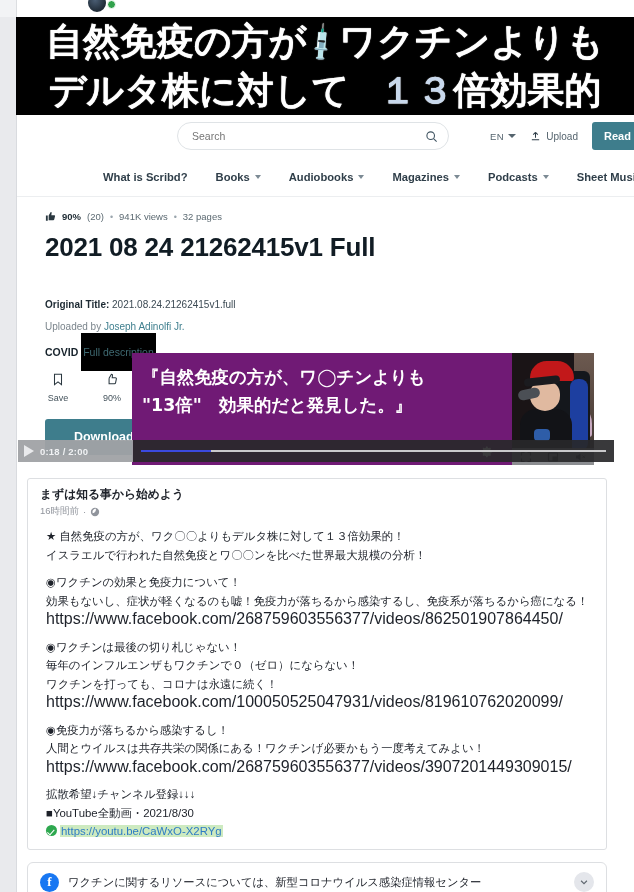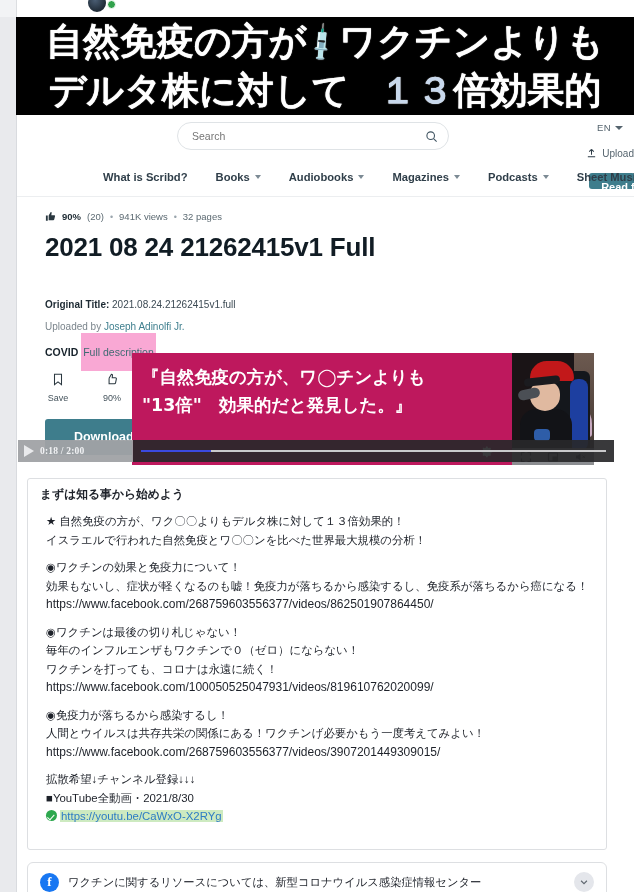--- a/index.html
+++ b/index.html
@@ -72,21 +72,21 @@
     border: 1px solid #dfe3e6; border-radius: 16px; background: #fff;
     display: flex; align-items: center; padding: 0 10px 0 14px;
   }
   .search-input {
     border: none; outline: none; flex: 1; font-size: 10.5px; color: #9aa3a8;
     font-family: "Liberation Sans", sans-serif; background: transparent;
   }
   .search-ico { width: 13px; height: 13px; color: #3f5361; flex: none; }
   .hdr-right {
     position: absolute; right: 0; top: 7px; height: 28px;
-    display: flex; align-items: center; gap: 14px; flex-direction: column;
+    display: flex; align-items: center; gap: 14px;
   }
   .lang { display: flex; align-items: center; gap: 4px; font-size: 9.5px; color: #55646e; letter-spacing: .6px; }
   .caret { width: 0; height: 0; border-left: 4px solid transparent; border-right: 4px solid transparent; border-top: 4.5px solid #55646e; }
   .upload { display: flex; align-items: center; gap: 5px; font-size: 10px; color: #55646e; }
   .up-ico { width: 11px; height: 12px; color: #2b3a45; }
   .read-free-btn {
     background: #3e7d8c; color: #fff; font-size: 11px; font-weight: 700;
     padding: 8px 12px; border: none; border-radius: 3px;
     width: 46px; overflow: hidden; white-space: nowrap; text-align: left;
     margin-right: -4px;
@@ -116,38 +116,38 @@
   .doc-title {
     margin-top: 10px; font-size: 26px; font-weight: 700; color: #111c24;
     letter-spacing: -0.2px;
   }
   .orig-title { margin-top: 36px; font-size: 10px; color: #3c4a54; }
   .orig-title b { color: #1d2a33; }
   .uploaded { margin-top: 11px; font-size: 10px; color: #7b858c; }
   .uploaded a { color: #3f7f8e; text-decoration: none; }
   .covid-row { margin-top: 14px; font-size: 10.5px; color: #2b3840; }
   .covid-row b { color: #16222b; }
-  .covid-row .full-desc { background: #f9a8d4; padding: 13px 2px; color: #3f6a72; }
+  .covid-row .full-desc { background: #000000; padding: 13px 2px; color: #3f6a72; }
 
   
   .actions { display: flex; gap: 28px; margin-top: 14px; }
   .action { display: flex; flex-direction: column; align-items: center; gap: 6px; width: 26px; }
   .action svg { width: 14px; height: 15px; color: #2b3840; }
   .action span { font-size: 9px; color: #45535c; }
 
   .download-btn {
     margin-top: 16px; background: #3e7d8c; color: #fff; border: none;
     font-size: 12.5px; font-weight: 700; padding: 11px 16px; border-radius: 3px;
     width: 146px; text-align: center; white-space: nowrap; overflow: hidden;
   }
 
   
   .video-overlay {
     position: absolute; left: 132px; top: 353px; width: 380px; height: 112px;
-    background: #be185d; z-index: 30; overflow: hidden;
+    background: #701a75; z-index: 30; overflow: hidden;
   }
   .vo-text {
     padding: 10px 0 0 10px; color: #fff; font-weight: 700;
     font-family: "DejaVu Sans", "Liberation Sans", sans-serif;
   }
   .vo-line { font-size: 17.4px; line-height: 28px; white-space: nowrap; }
   .gear {
     position: absolute; right: 18px; bottom: 6px; width: 15px; height: 15px; color: #fff;
   }
   .video-cam {
@@ -178,41 +178,41 @@
     z-index: 32; display: flex; align-items: center;
   }
   .vb-left {
     width: 115px; height: 22px; background: rgba(160,162,165,.95);
     display: flex; align-items: center; gap: 6px; padding-left: 6px;
   }
   .play-tri {
     width: 0; height: 0; border-top: 6px solid transparent;
     border-bottom: 6px solid transparent; border-left: 10px solid #e9eaec;
   }
-  .vb-time { font-size: 9.5px; color: #f1f2f4; font-weight: 700; letter-spacing: .2px; font-family: Liberation Serif, serif; }
+  .vb-time { font-size: 9.5px; color: #f1f2f4; font-weight: 700; letter-spacing: .2px; }
   .vb-track {
     flex: 1; height: 22px; background: rgba(40,40,42,.92);
     display: flex; align-items: center; padding: 0 8px;
   }
   .vb-prog-bg { flex: 1; height: 2px; background: #c9c9cb; position: relative; }
   .vb-prog-fill { position: absolute; left: 0; top: 0; height: 2px; width: 15%; background: #3b49df; }
 
   
   .fb-card {
     position: absolute; left: 27px; top: 478px; width: 580px; height: 372px;
     background: #fff; border: 1px solid #dddfe2; border-radius: 3px;
     padding: 8px 12px 10px 12px; z-index: 20; overflow: hidden;
   }
   .fb-name { font-size: 11.8px; font-weight: 700; color: #1d2129; }
   .fb-sub { font-size: 9.5px; color: #90949c; display: flex; align-items: center; gap: 4px; margin-top: 2px; }
   .globe-ico { width: 10px; height: 10px; color: #90949c; }
   .fb-body { margin-top: 9px; font-size: 11.4px; line-height: 18.5px; color: #1d2129; margin-left: 6px; }
   .fb-body p { margin: 0; }
   .fb-body .blk { margin-top: 9px; }
-  .fb-url { font-size: 12px; color: #1d2129; word-break: break-all; }
+  .fb-url { font-size: 16px; color: #1d2129; word-break: break-all; }
   .hl-link {
     background: #cdeac0; color: #2e7cc4; padding: 0 1px;
   }
   .verified {
     display: inline-block; width: 11px; height: 11px; border-radius: 50%;
     background: #2ea84f; position: relative; vertical-align: -1px; margin-right: 3px;
   }
   .verified::after {
     content: ""; position: absolute; left: 3px; top: 2.5px; width: 3px; height: 5.5px;
     border: solid #fff; border-width: 0 1.6px 1.6px 0; transform: rotate(42deg);
@@ -427,20 +427,27 @@
     </div>
     <div class="vb-track">
       <div class="vb-prog-bg">
         <div class="vb-prog-fill" style="width: 15%;"></div>
       </div>
     </div>
   </div>
 
   <div class="fb-card">
     <div class="fb-name">まずは知る事から始めよう</div>
+    <div class="fb-sub">
+      <span>16時間前</span>
+      <span>·</span>
+      <svg class="globe-ico" viewBox="0 0 24 24" fill="currentColor">
+        <path d="M12 2a10 10 0 1 0 0 20 10 10 0 0 0 0-20zm0 2c1.2 0 2.4.3 3.4.8-.5.6-1.3 1-1.6 1.8-.4 1 .4 2 .1 2.9-.3.9-1.6 1-2.3 1.7-.6.7-.4 1.9-1.2 2.4-.9.6-2.2.1-3 .8-.3.2-.4.6-.5 1A8 8 0 0 1 12 4z"></path>
+      </svg>
+    </div>
 
     <div class="fb-body">
       <p>★ 自然免疫の方が、ワク〇〇よりもデルタ株に対して１３倍効果的！</p>
       <p>イスラエルで行われた自然免疫とワ〇〇ンを比べた世界最大規模の分析！</p>
       <p class="blk">◉ワクチンの効果と免疫力について！</p>
       <p>効果もないし、症状が軽くなるのも嘘！免疫力が落ちるから感染するし、免疫系が落ちるから癌になる！</p>
       <p class="fb-url">https://www.facebook.com/268759603556377/videos/862501907864450/</p>
       <p class="blk">◉ワクチンは最後の切り札じゃない！</p>
       <p>毎年のインフルエンザもワクチンで０（ゼロ）にならない！</p>
       <p>ワクチンを打っても、コロナは永遠に続く！</p>

